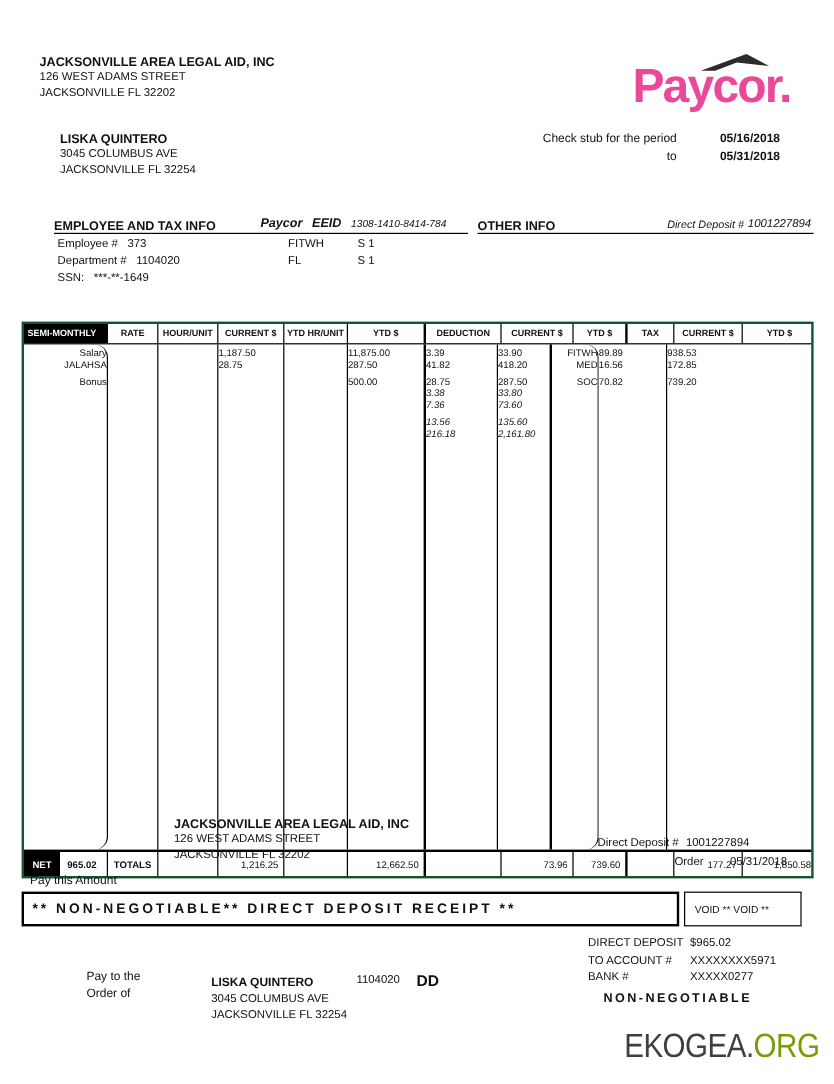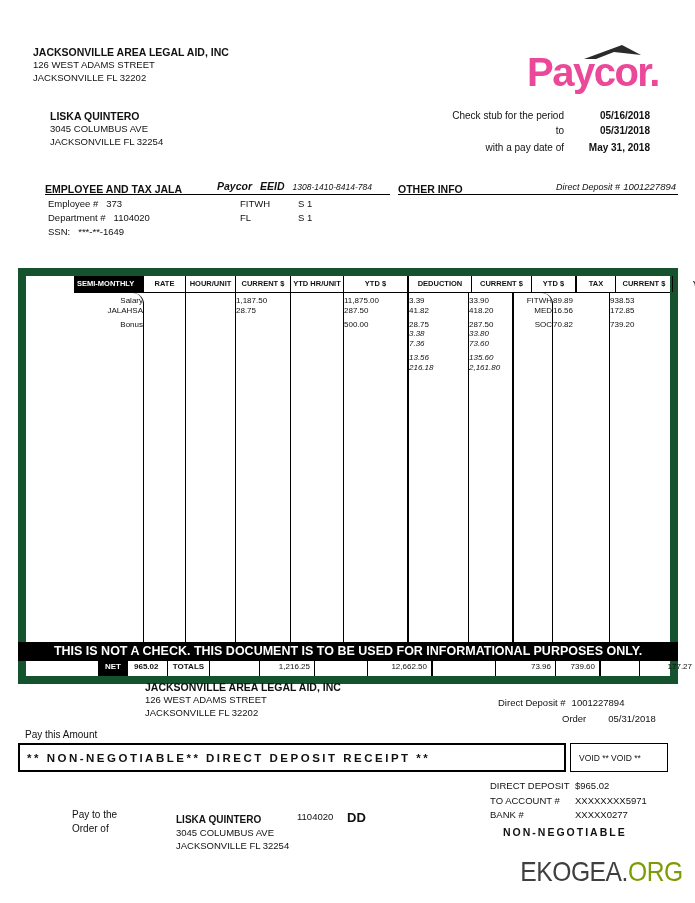--- a/index.html
+++ b/index.html
@@ -24,25 +24,25 @@
   .secline{border-bottom:1.5px solid #000;height:15px;}
   .sectitle{font-size:10.5px;font-weight:bold;}
   .eeid{position:absolute;left:172px;bottom:2px;display:flex;gap:8px;align-items:baseline;font-style:italic;}
   .eeid .brand{font-size:10.5px;}
   .eeid .code{font-size:8.5px;}
   .inforow{display:flex;gap:8px;font-size:9.5px;height:14px;align-items:baseline;}
   .taxrow{display:flex;font-size:9.5px;height:14px;}
   .taxrow .code{width:58px;}
 
   
-  .paytable{left:18px;top:268px;width:660px;height:416px;border:8px solid #14532d;
-            box-sizing:border-box;display:flex;flex-direction:column;padding-left:48px;}
+  .paytable{left:18px;top:268px;width:660px;height:464px;border:2px solid #14532d;
+            box-sizing:border-box;display:flex;flex-direction:column;}
   .pt-header{display:flex;height:16px;border-bottom:1px solid #000;flex-shrink:0;}
   .pt-body{display:flex;flex:1;min-height:0;}
-  .pt-totals{display:flex;height:20px;border-top:2px solid #000;flex-shrink:0;align-items:stretch;margin-left:24px;}
+  .pt-totals{display:flex;height:20px;border-top:2px solid #000;flex-shrink:0;align-items:stretch;}
   .th,.tcol,.tf{box-sizing:border-box;border-right:1px solid #000;flex-shrink:0;overflow:hidden;}
   .sec-end{border-right-width:2px;}
   .last{border-right:none;}
   .w70{width:70px}.w42{width:42px}.w50{width:50px}.w55{width:55px}.w53{width:53px}.w65{width:65px}
   .w63{width:63px}.w60{width:60px}.w45{width:45px}.w39{width:39px}.w57{width:57px}.w61{width:61px}
   .th{font-size:7.5px;font-weight:bold;text-align:center;line-height:15px;white-space:nowrap;}
   .th.black{background:#000;color:#fff;text-align:left;padding-left:3px;}
   .tcol{padding-top:3px;font-size:8px;}
   .tcol.left{text-align:right;padding-left:4px;border-radius:11px;}
   .tcol.right{text-align:left;padding-right:4px;}
@@ -98,27 +98,23 @@
   </div>
 
   <div class="abs stubrow" style="top:110px;">
     <span class="lbl">Check stub for the period</span>
     <span class="val">05/16/2018</span>
   </div>
   <div class="abs stubrow" style="top:125px;">
     <span class="lbl">to</span>
     <span class="val">05/31/2018</span>
   </div>
-  <div class="abs stubrow" style="top:142px;">
-    <span class="lbl">with a pay date of</span>
-    <span class="val">May 31, 2018</span>
-  </div>
 
   <div class="abs secline" style="left:45px;top:179px;width:345px;">
-    <span class="sectitle">EMPLOYEE AND TAX JALA</span>
+    <span class="sectitle">EMPLOYEE AND TAX INFO</span>
     <span class="eeid">
       <span class="brand b">Paycor</span>
       <span class="brand b">EEID</span>
       <span class="code">1308-1410-8414-784</span>
     </span>
   </div>
 
   <div class="abs secline" style="left:398px;top:179px;width:280px;">
     <span class="sectitle">OTHER INFO</span>
     <span class="i" style="position:absolute;right:58px;bottom:2px;font-size:9px;">Direct Deposit #</span>
@@ -243,21 +239,20 @@
       <div class="tf w65 right sec-end">12,662.50</div>
       <div class="tf w63"></div>
       <div class="tf w60 right">73.96</div>
       <div class="tf w45 right sec-end">739.60</div>
       <div class="tf w39"></div>
       <div class="tf w57 right">177.27</div>
       <div class="tf w61 right last">1,850.58</div>
     </div>
   </div>
 
-  <div class="abs banner">THIS IS NOT A CHECK. THIS DOCUMENT IS TO BE USED FOR INFORMATIONAL PURPOSES ONLY.</div>
 
   <div class="abs" style="left:145px;top:681px;">
     <div class="coname">JACKSONVILLE AREA LEGAL AID, INC</div>
     <div class="addr">126 WEST ADAMS STREET</div>
     <div class="addr">JACKSONVILLE FL 32202</div>
   </div>
 
   <div class="abs" style="left:498px;top:697px;width:180px;">
     <div class="ddrow">
       <span>Direct Deposit #</span>

